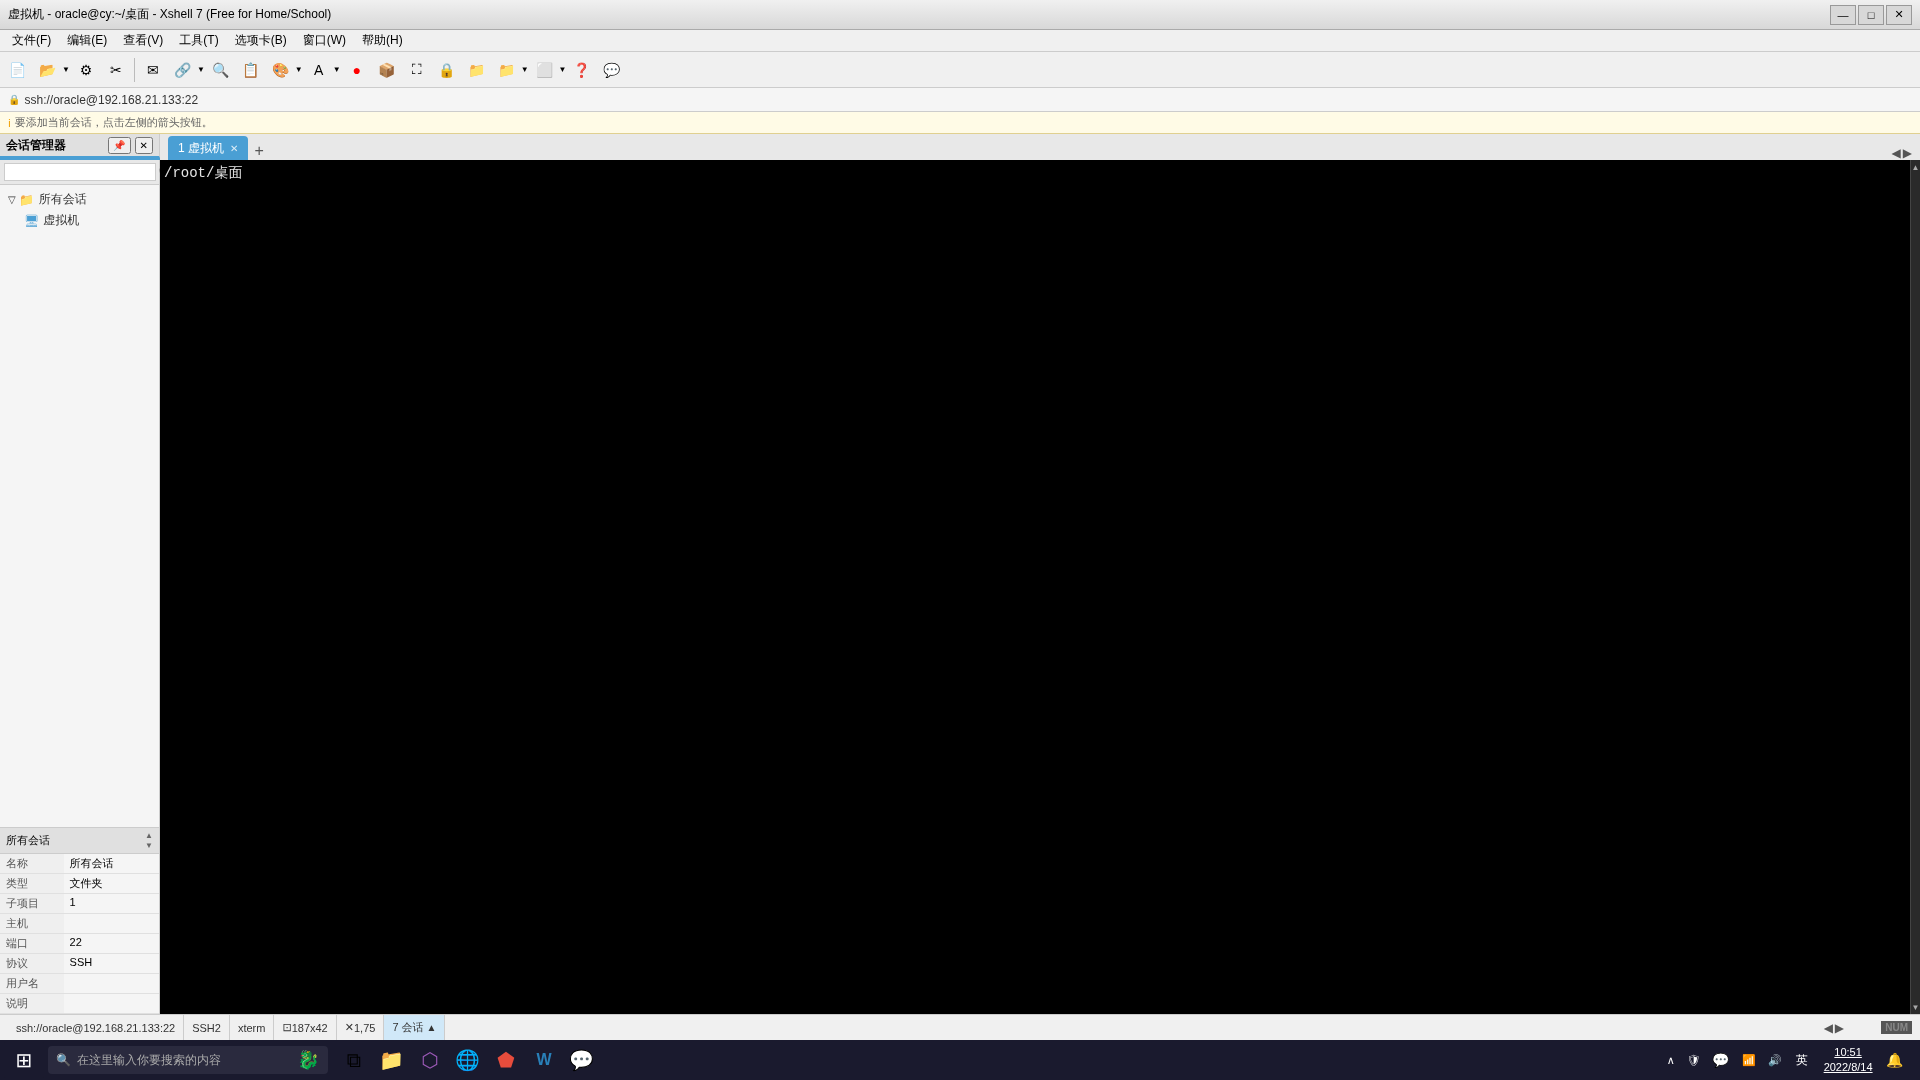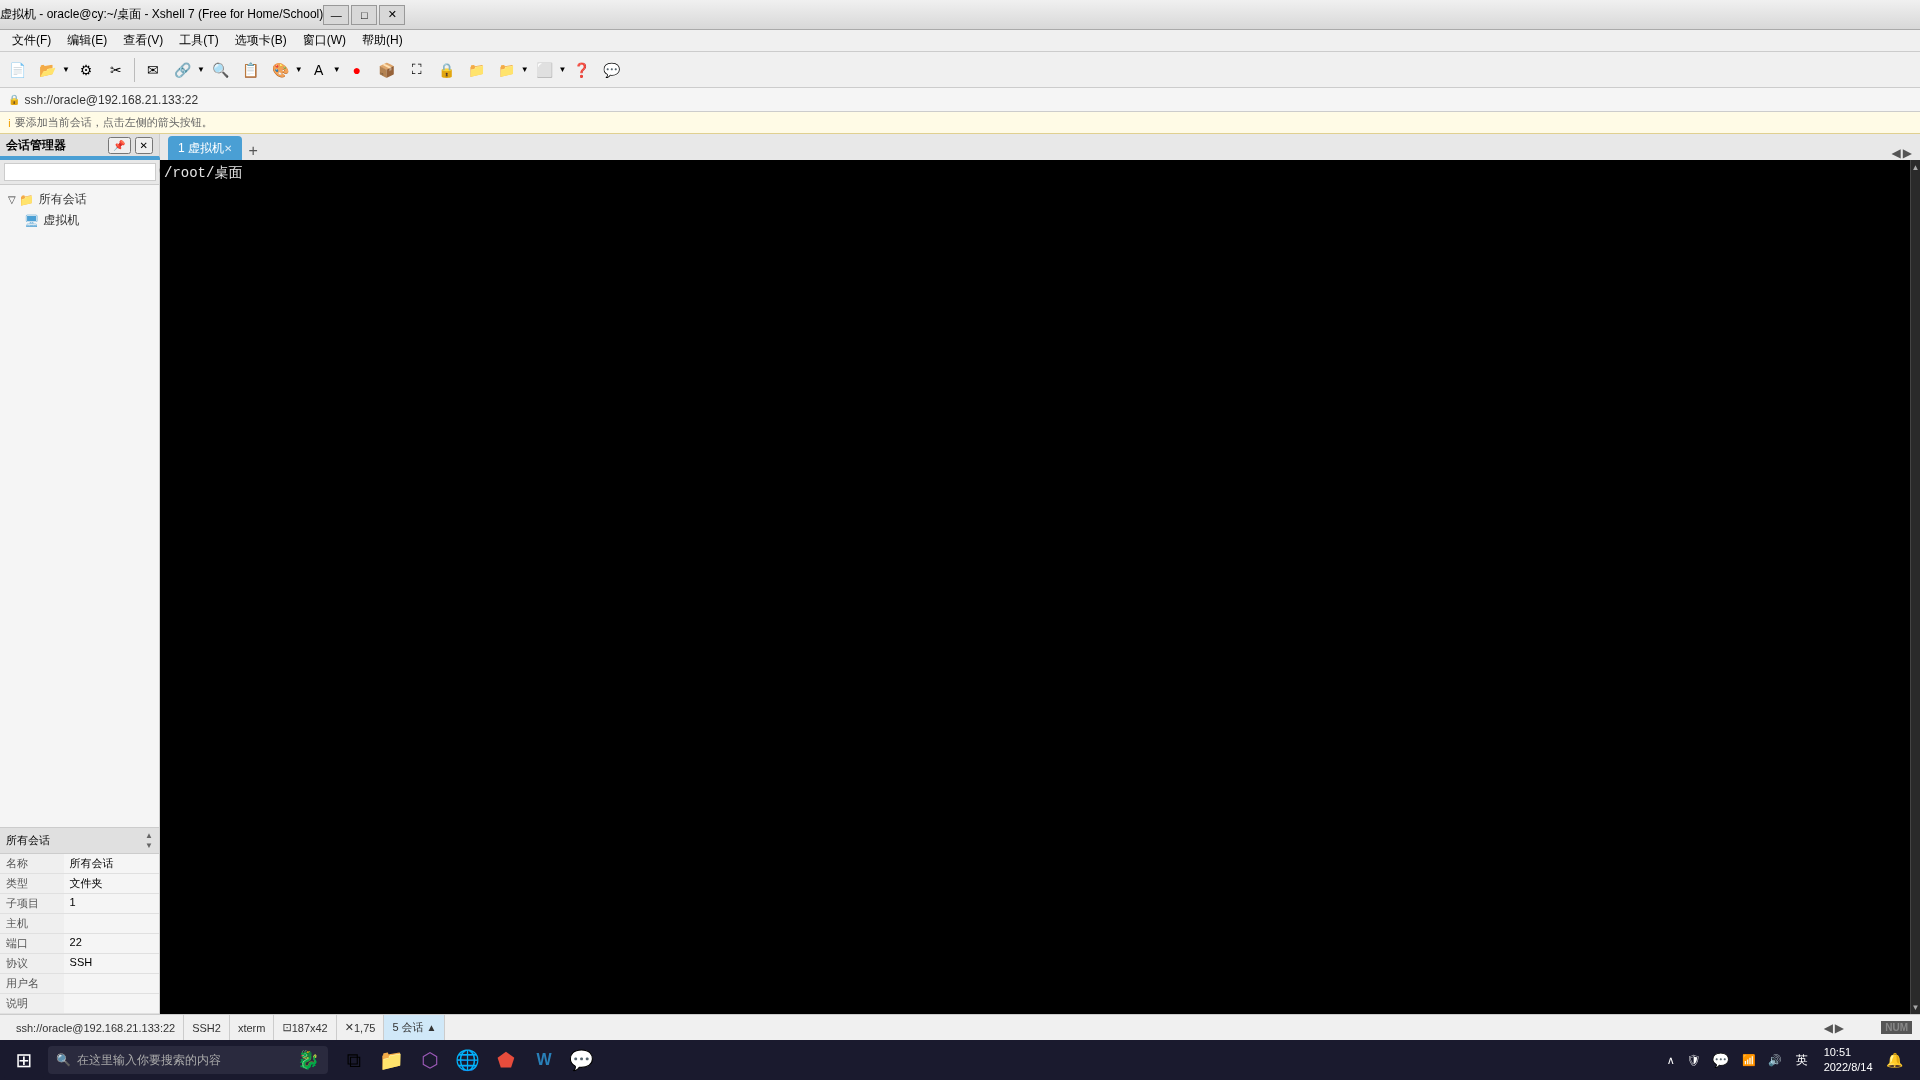--- a/index.html
+++ b/index.html
@@ -4,22 +4,22 @@
   <style>
     * { margin: 0; padding: 0; box-sizing: border-box; }
     body { width: 1920px; height: 1080px; overflow: hidden; font-family: 'Microsoft YaHei', SimSun, Arial, sans-serif; font-size: 12px; background: #c0c0c0; }
 
     
     .title-bar {
       background: linear-gradient(to bottom, #f0f0f0, #d8d8d8);
       height: 30px;
       display: flex;
       align-items: center;
-      justify-content: flex-start;
-      padding: 0 0;
+      justify-content: space-between;
+      padding: 0 8px;
       border-bottom: 1px solid #aaa;
       user-select: none;
     }
     .title-text { font-size: 12px; color: #000; }
     .title-controls { display: flex; gap: 2px; }
     .title-btn {
       width: 26px; height: 20px;
       background: #d8d8d8;
       border: 1px solid #999;
       cursor: pointer;
@@ -104,20 +104,21 @@
       gap: 0;
     }
     .tab-nav-left { display: flex; align-items: center; margin-right: 4px; }
     .tab {
       background: #4a9fd4;
       color: #fff;
       padding: 3px 10px;
       border-radius: 4px 4px 0 0;
       display: flex;
       align-items: center;
+      gap: 6px;
       font-size: 12px;
       cursor: pointer;
       height: 24px;
     }
     .tab .tab-close { font-size: 10px; cursor: pointer; opacity: 0.8; }
     .tab-add { background: transparent; border: none; cursor: pointer; font-size: 16px; padding: 0 6px; color: #555; }
 
     
     .sidebar {
       width: 160px;
@@ -264,21 +265,21 @@
       gap: 4px;
       padding: 0 8px;
     }
     .tray-item {
       padding: 0 4px;
       cursor: pointer;
       color: #fff;
       font-size: 11px;
       display: flex; align-items: center;
     }
-    .clock { color: #fff; font-size: 11px; line-height: 1.4; padding: 0 6px; cursor: pointer; }
+    .clock { color: #fff; font-size: 11px; text-align: center; line-height: 1.4; padding: 0 6px; cursor: pointer; text-decoration: underline; }
     .notification-btn { color: #fff; font-size: 14px; cursor: pointer; padding: 2px 4px; }
     .lang-btn { color: #fff; font-size: 12px; cursor: pointer; padding: 2px 6px; }
 
     
     .cap-indicator { background: #555; color: #ddd; padding: 1px 4px; font-size: 10px; font-weight: bold; margin: 0 2px; }
     .cap-indicator.active { background: #888; color: #fff; margin-top: 40px; }
     .num-indicator { background: #555; color: #888; padding: 1px 4px; font-size: 10px; font-weight: bold; }
 
     
     .info-header {
@@ -511,21 +512,21 @@
     </div>
     <div class="status-item">
       <span>⊡</span>
       <span>187x42</span>
     </div>
     <div class="status-item">
       <span>✕</span>
       <span>1,75</span>
     </div>
     <div class="status-item sessions">
-      <span>5 会话</span>
+      <span>7 会话</span>
       <span style="margin-left:3px;font-size:10px;">▲</span>
     </div>
     <div style="margin-left:auto; display:flex; align-items:center; gap:2px;">
       <button style="background:none;border:none;cursor:pointer;font-size:12px;color:#555;">◀</button>
       <button style="background:none;border:none;cursor:pointer;font-size:12px;color:#555;">▶</button>
       <span class="cap-indicator active">CAP</span>
       <span class="num-indicator">NUM</span>
     </div>
   </div>
 </div>

